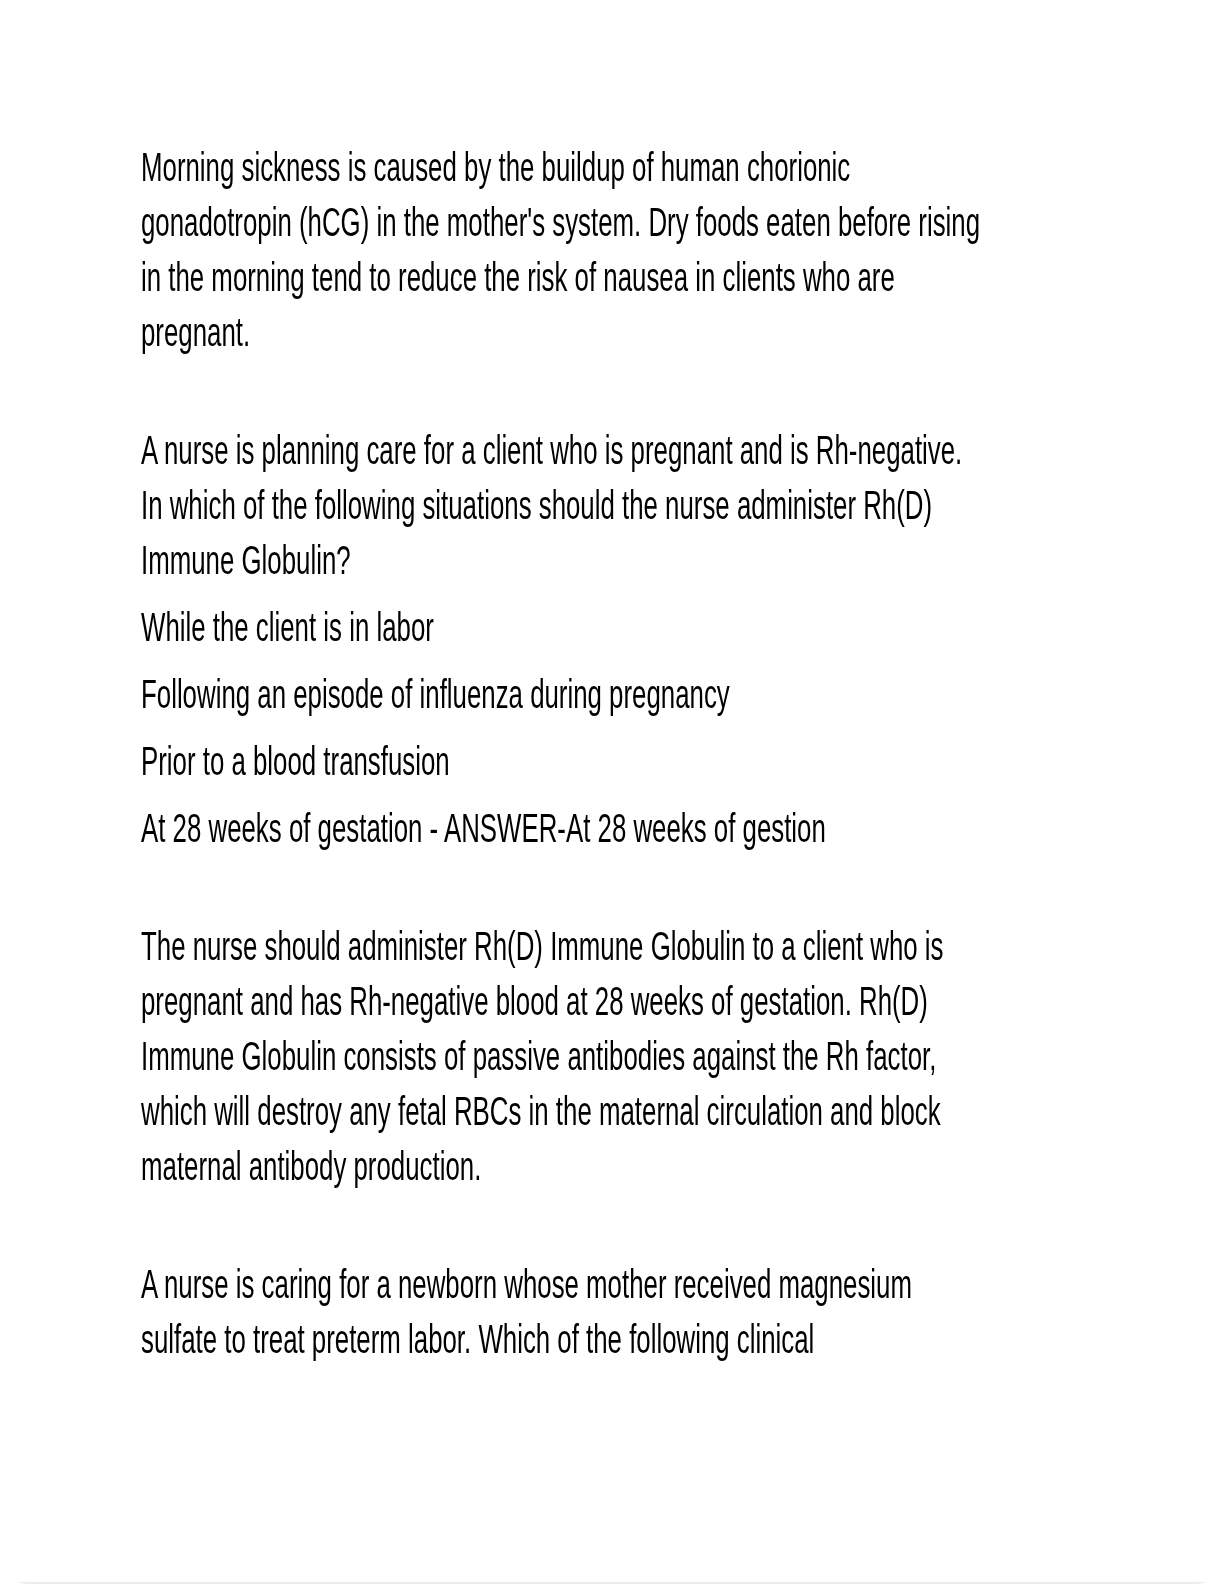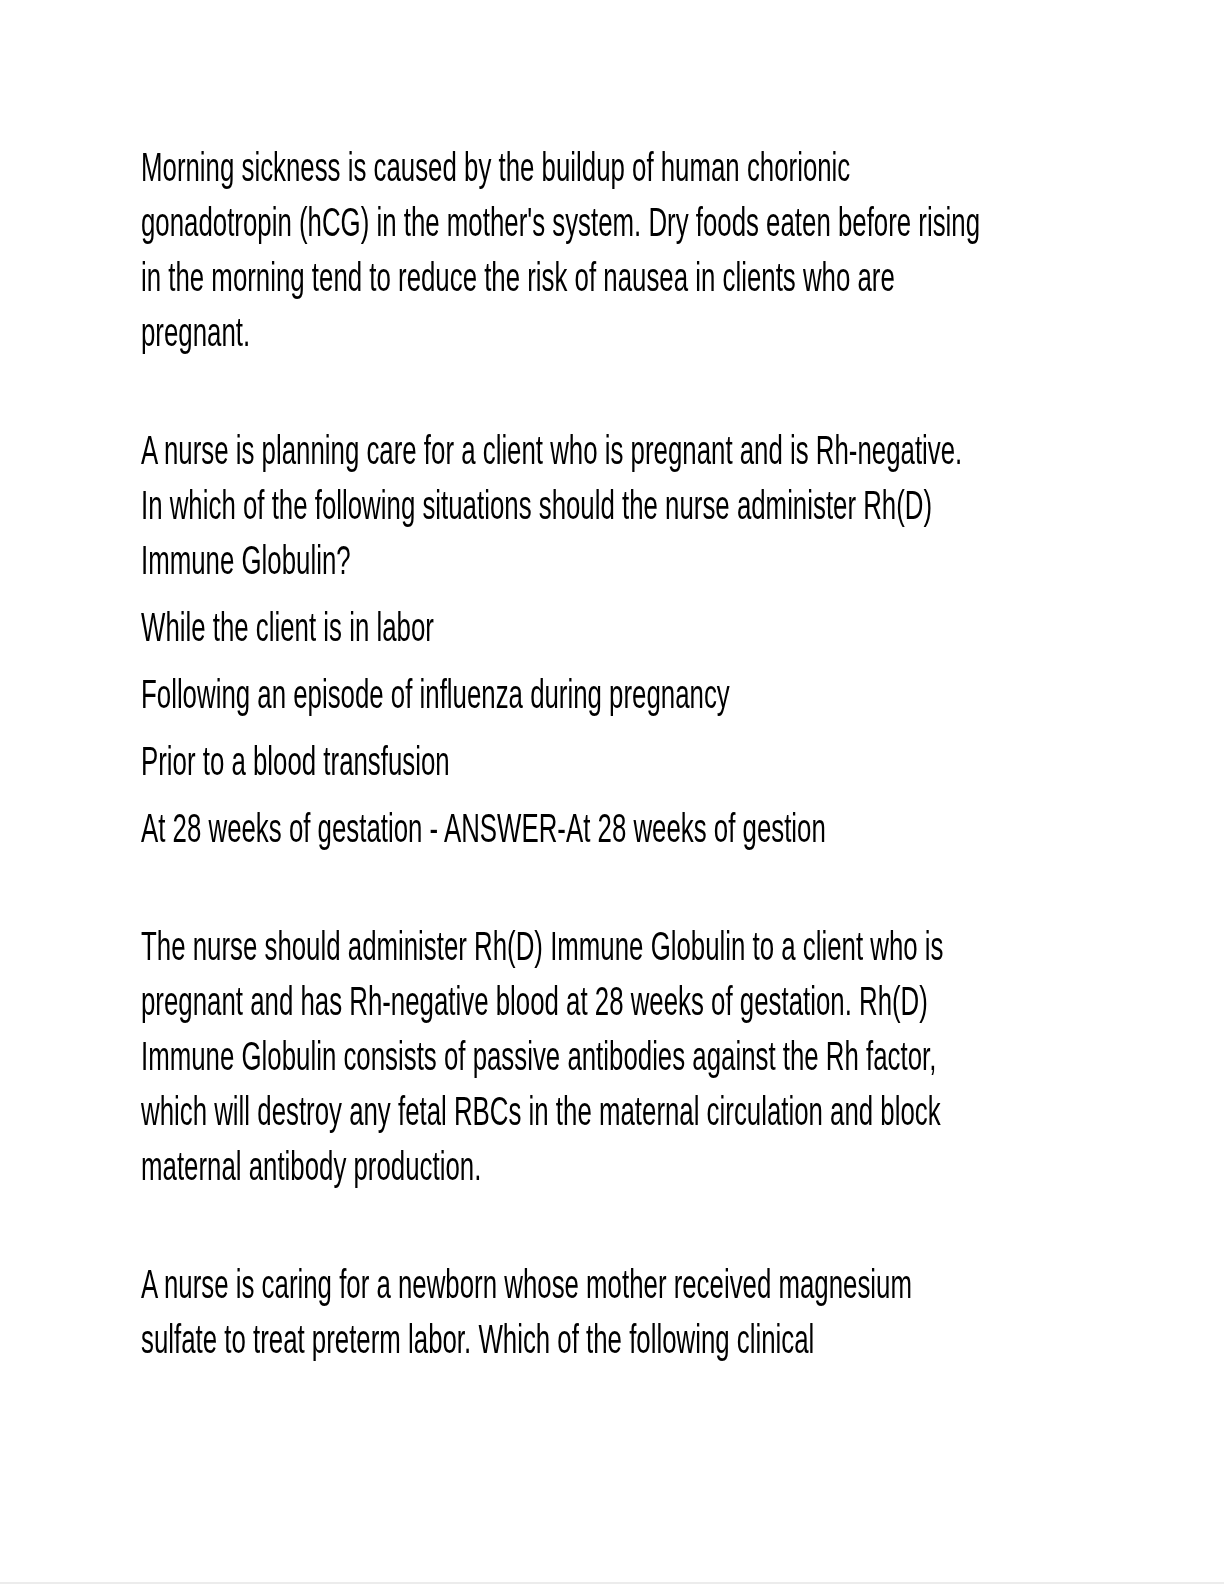--- a/index.html
+++ b/index.html
@@ -8,20 +8,21 @@
     background: #ffffff;
   }
   .page {
     position: relative;
     width: 1224px;
     height: 1584px;
     background: #ffffff;
     overflow: hidden;
     font-family: "Liberation Sans", sans-serif;
     color: #000000;
+    border-radius: 29px;
   }
   .content {
     position: absolute;
     left: 141px;
     top: 140px;
     width: 1600px; 
   }
   p.doc {
     margin: 0 0 12px 0;
     font-size: 41px;

